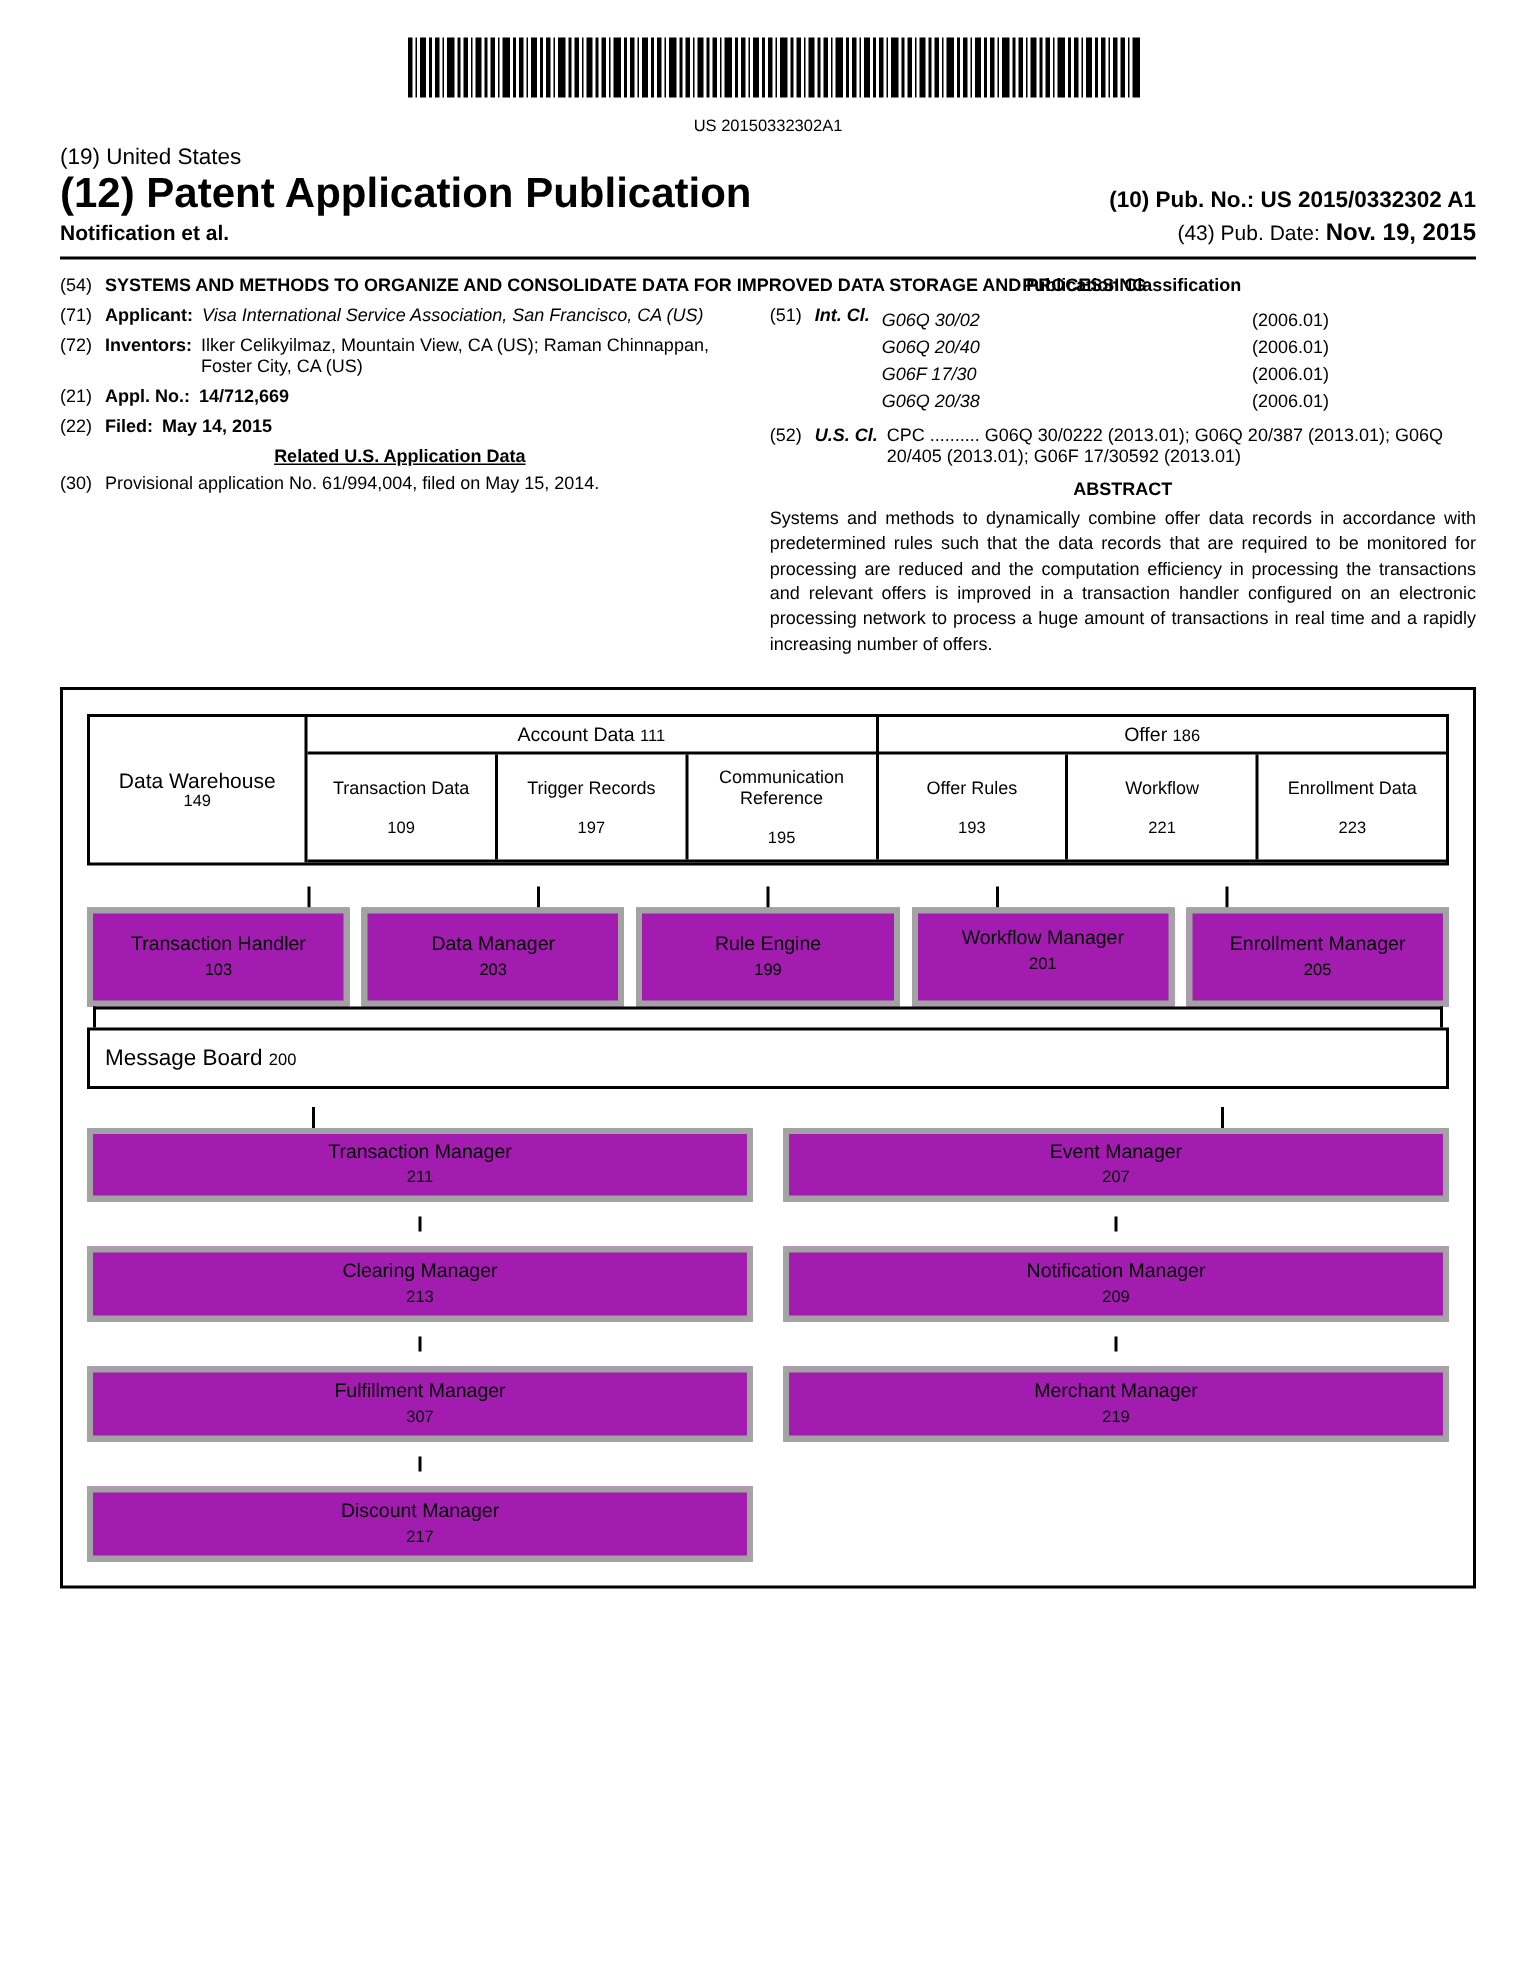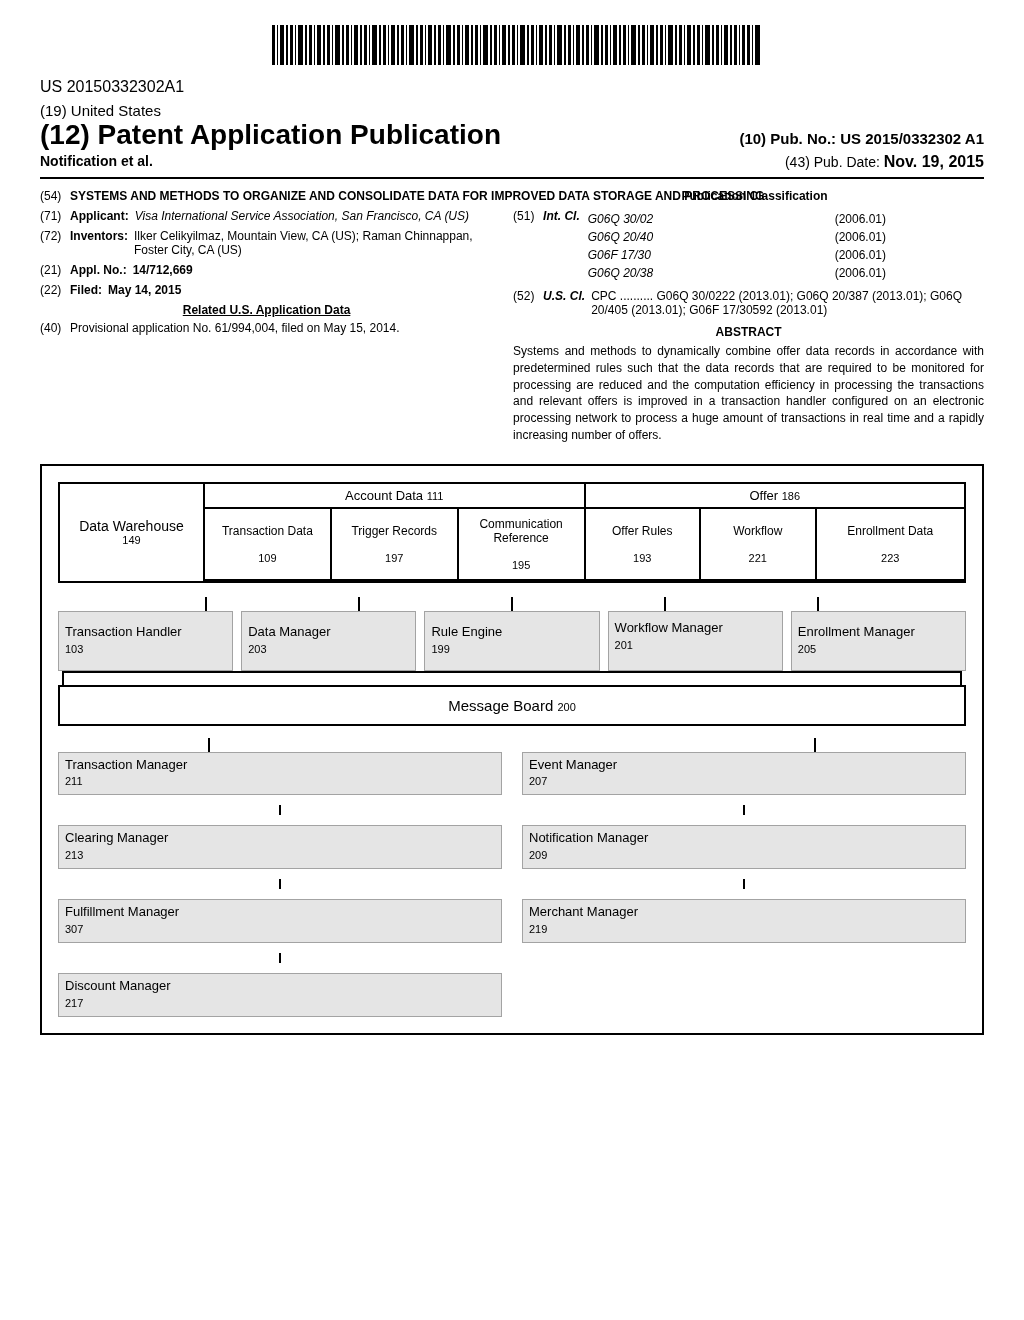--- a/index.html
+++ b/index.html
@@ -16,22 +16,22 @@
       width: 1024px;
       padding: 20px 40px;
     }
 
     
     .barcode-area {
       text-align: center;
       margin-bottom: 4px;
     }
     .patent-number-top {
-      text-align: left;
-      font-size: 16px;
+      text-align: center;
+      font-size: 11px;
       margin-bottom: 6px;
       font-family: Arial, sans-serif;
     }
 
     
     .header-section {
       border-bottom: 2px solid #000;
       padding-bottom: 6px;
       margin-bottom: 6px;
     }
@@ -123,32 +123,33 @@
     
     .diagram-section {
       margin-top: 20px;
       border: 2px solid #000;
       padding: 16px;
       position: relative;
     }
 
     
     .diag-box {
-      border: 1px solid #a3a3a3;
+      border: 4px solid #a3a3a3;
+      text-align: center;
       font-family: Arial, sans-serif;
       font-size: 13px;
       padding: 4px 6px;
-      background: #e5e5e5;
+      background: #a21caf;
       line-height: 1.3;
     }
 
     
     .message-board {
       border: 2px solid #000;
-      text-align: center;
+      text-align: left;
       font-family: Arial, sans-serif;
       font-size: 15px;
       padding: 10px;
       margin-bottom: 12px;
     }
   </style>
 </head>
 <body>
 
 <div class="page">
@@ -311,21 +312,21 @@
       </div>
 
       <div class="field-row">
         <span class="field-num">(22)</span>
         <span class="field-label">Filed:</span>
         <span class="field-content bold">May 14, 2015</span>
       </div>
 
       <div class="related-data-header">Related U.S. Application Data</div>
       <div class="field-row">
-        <span class="field-num">(40)</span>
+        <span class="field-num">(30)</span>
         <span class="field-content">Provisional application No. 61/994,004, filed on May 15, 2014.</span>
       </div>
     </div>
 
     <div class="right-col">
       <div class="pub-classification">Publication Classification</div>
 
       <div class="field-row">
         <span class="field-num">(51)</span>
         <span class="field-label italic">Int. Cl.</span>
@@ -415,21 +416,21 @@
                 <span>Offer
 Rules</span>
                   <br>
                 <span style="font-size:11px;">193</span>
               </div>
               <div style="flex:1;border-right:2px solid #000;text-align:center;padding:8px 4px;font-family:Arial,sans-serif;font-size:12px;display:flex;align-items:center;justify-content:center;flex-direction:column;">
                 <span>Workflow</span>
                   <br>
                 <span style="font-size:11px;">221</span>
               </div>
-              <div style="flex:1;text-align:right;padding:8px 21px;font-family:Arial,sans-serif;font-size:12px;display:flex;align-items:center;justify-content:center;flex-direction:column;">
+              <div style="flex:1;text-align:right;padding:8px 4px;font-family:Arial,sans-serif;font-size:12px;display:flex;align-items:center;justify-content:center;flex-direction:column;">
                 <span>Enrollment
 Data</span>
                   <br>
                 <span style="font-size:11px;">223</span>
               </div>
             </div>
           </div>
         </div>
       </div>
     </div>

